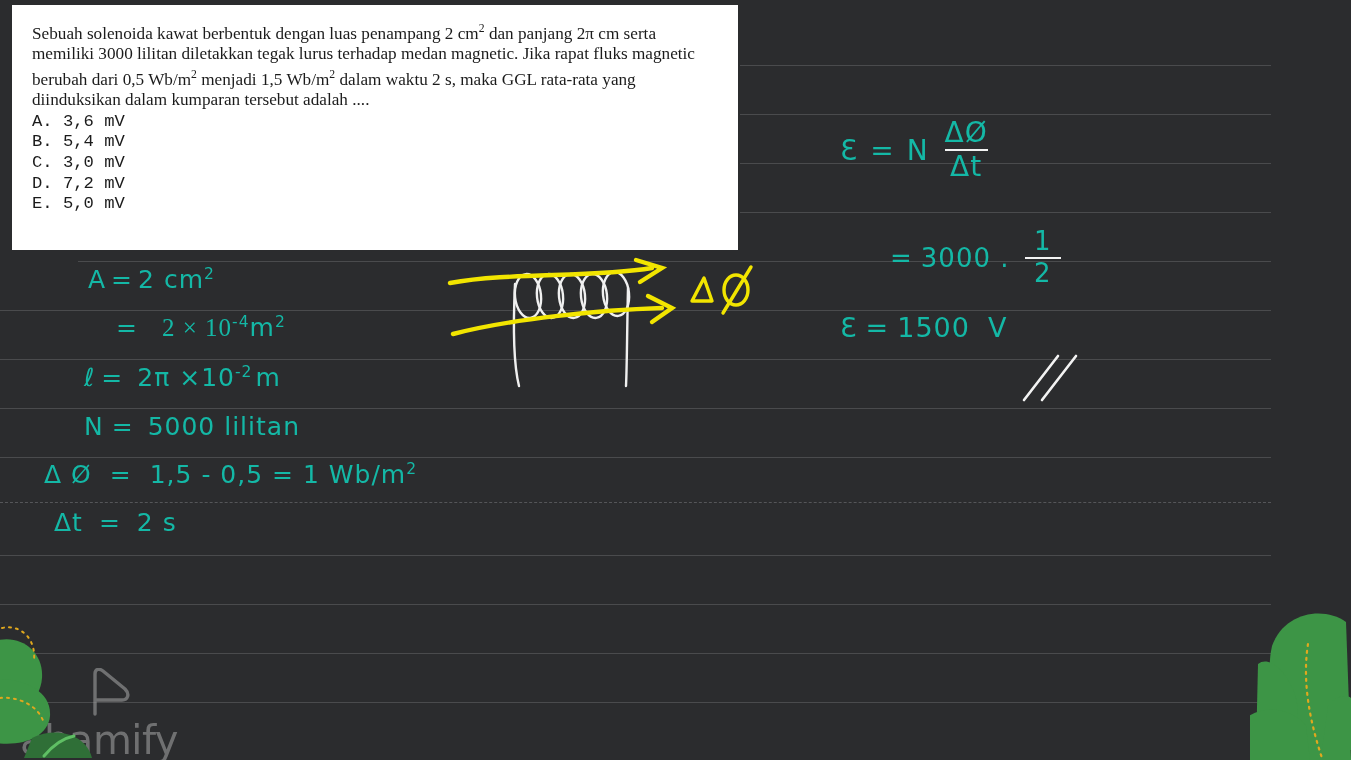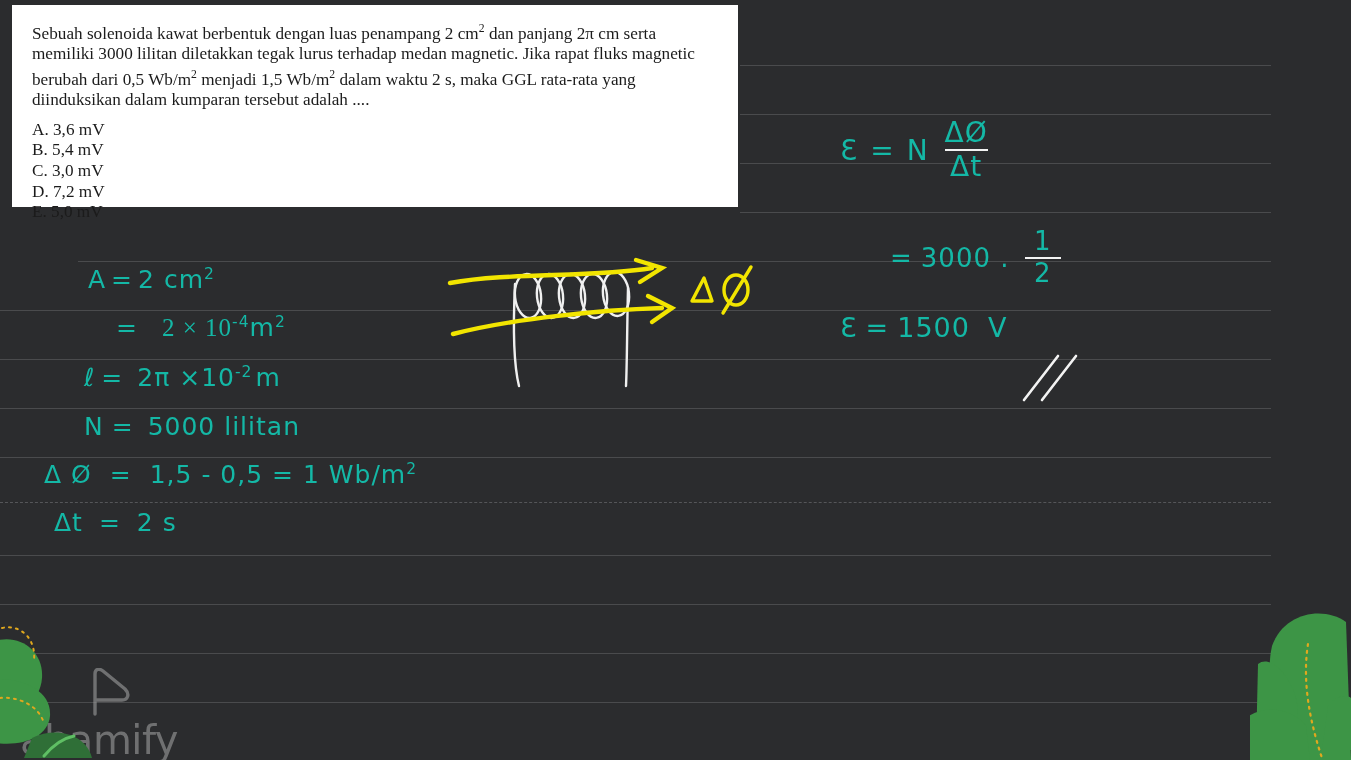--- a/index.html
+++ b/index.html
@@ -27,38 +27,38 @@
     border-top: 1px dashed #555659;
     height: 0;
   }
 
   
   #question-card {
     position: absolute;
     left: 12px;
     top: 5px;
     width: 726px;
-    height: 202px;
+    height: 245px;
     background: #ffffff;
     box-sizing: border-box;
     padding: 14px 18px 8px 20px;
   }
   #question-card .qtext {
     font-family: "Liberation Serif", serif;
     font-size: 17.2px;
     line-height: 20.6px;
     color: #1b1b1b;
     text-align: left;
   }
   #question-card .choices {
-    font-family: Liberation Serif, serif;
+    font-family: Liberation Mono, monospace;
     font-size: 17.2px;
     line-height: 20.6px;
     color: #1b1b1b;
-    margin-top: 9px;
+    margin-top: 1px;
   }
   .sup { font-size: 0.68em; vertical-align: super; }
 
   
   .hand {
     position: absolute;
     color: #14b8a6;
     font-family: "DejaVu Sans", sans-serif;
     font-weight: 400;
     white-space: nowrap;

